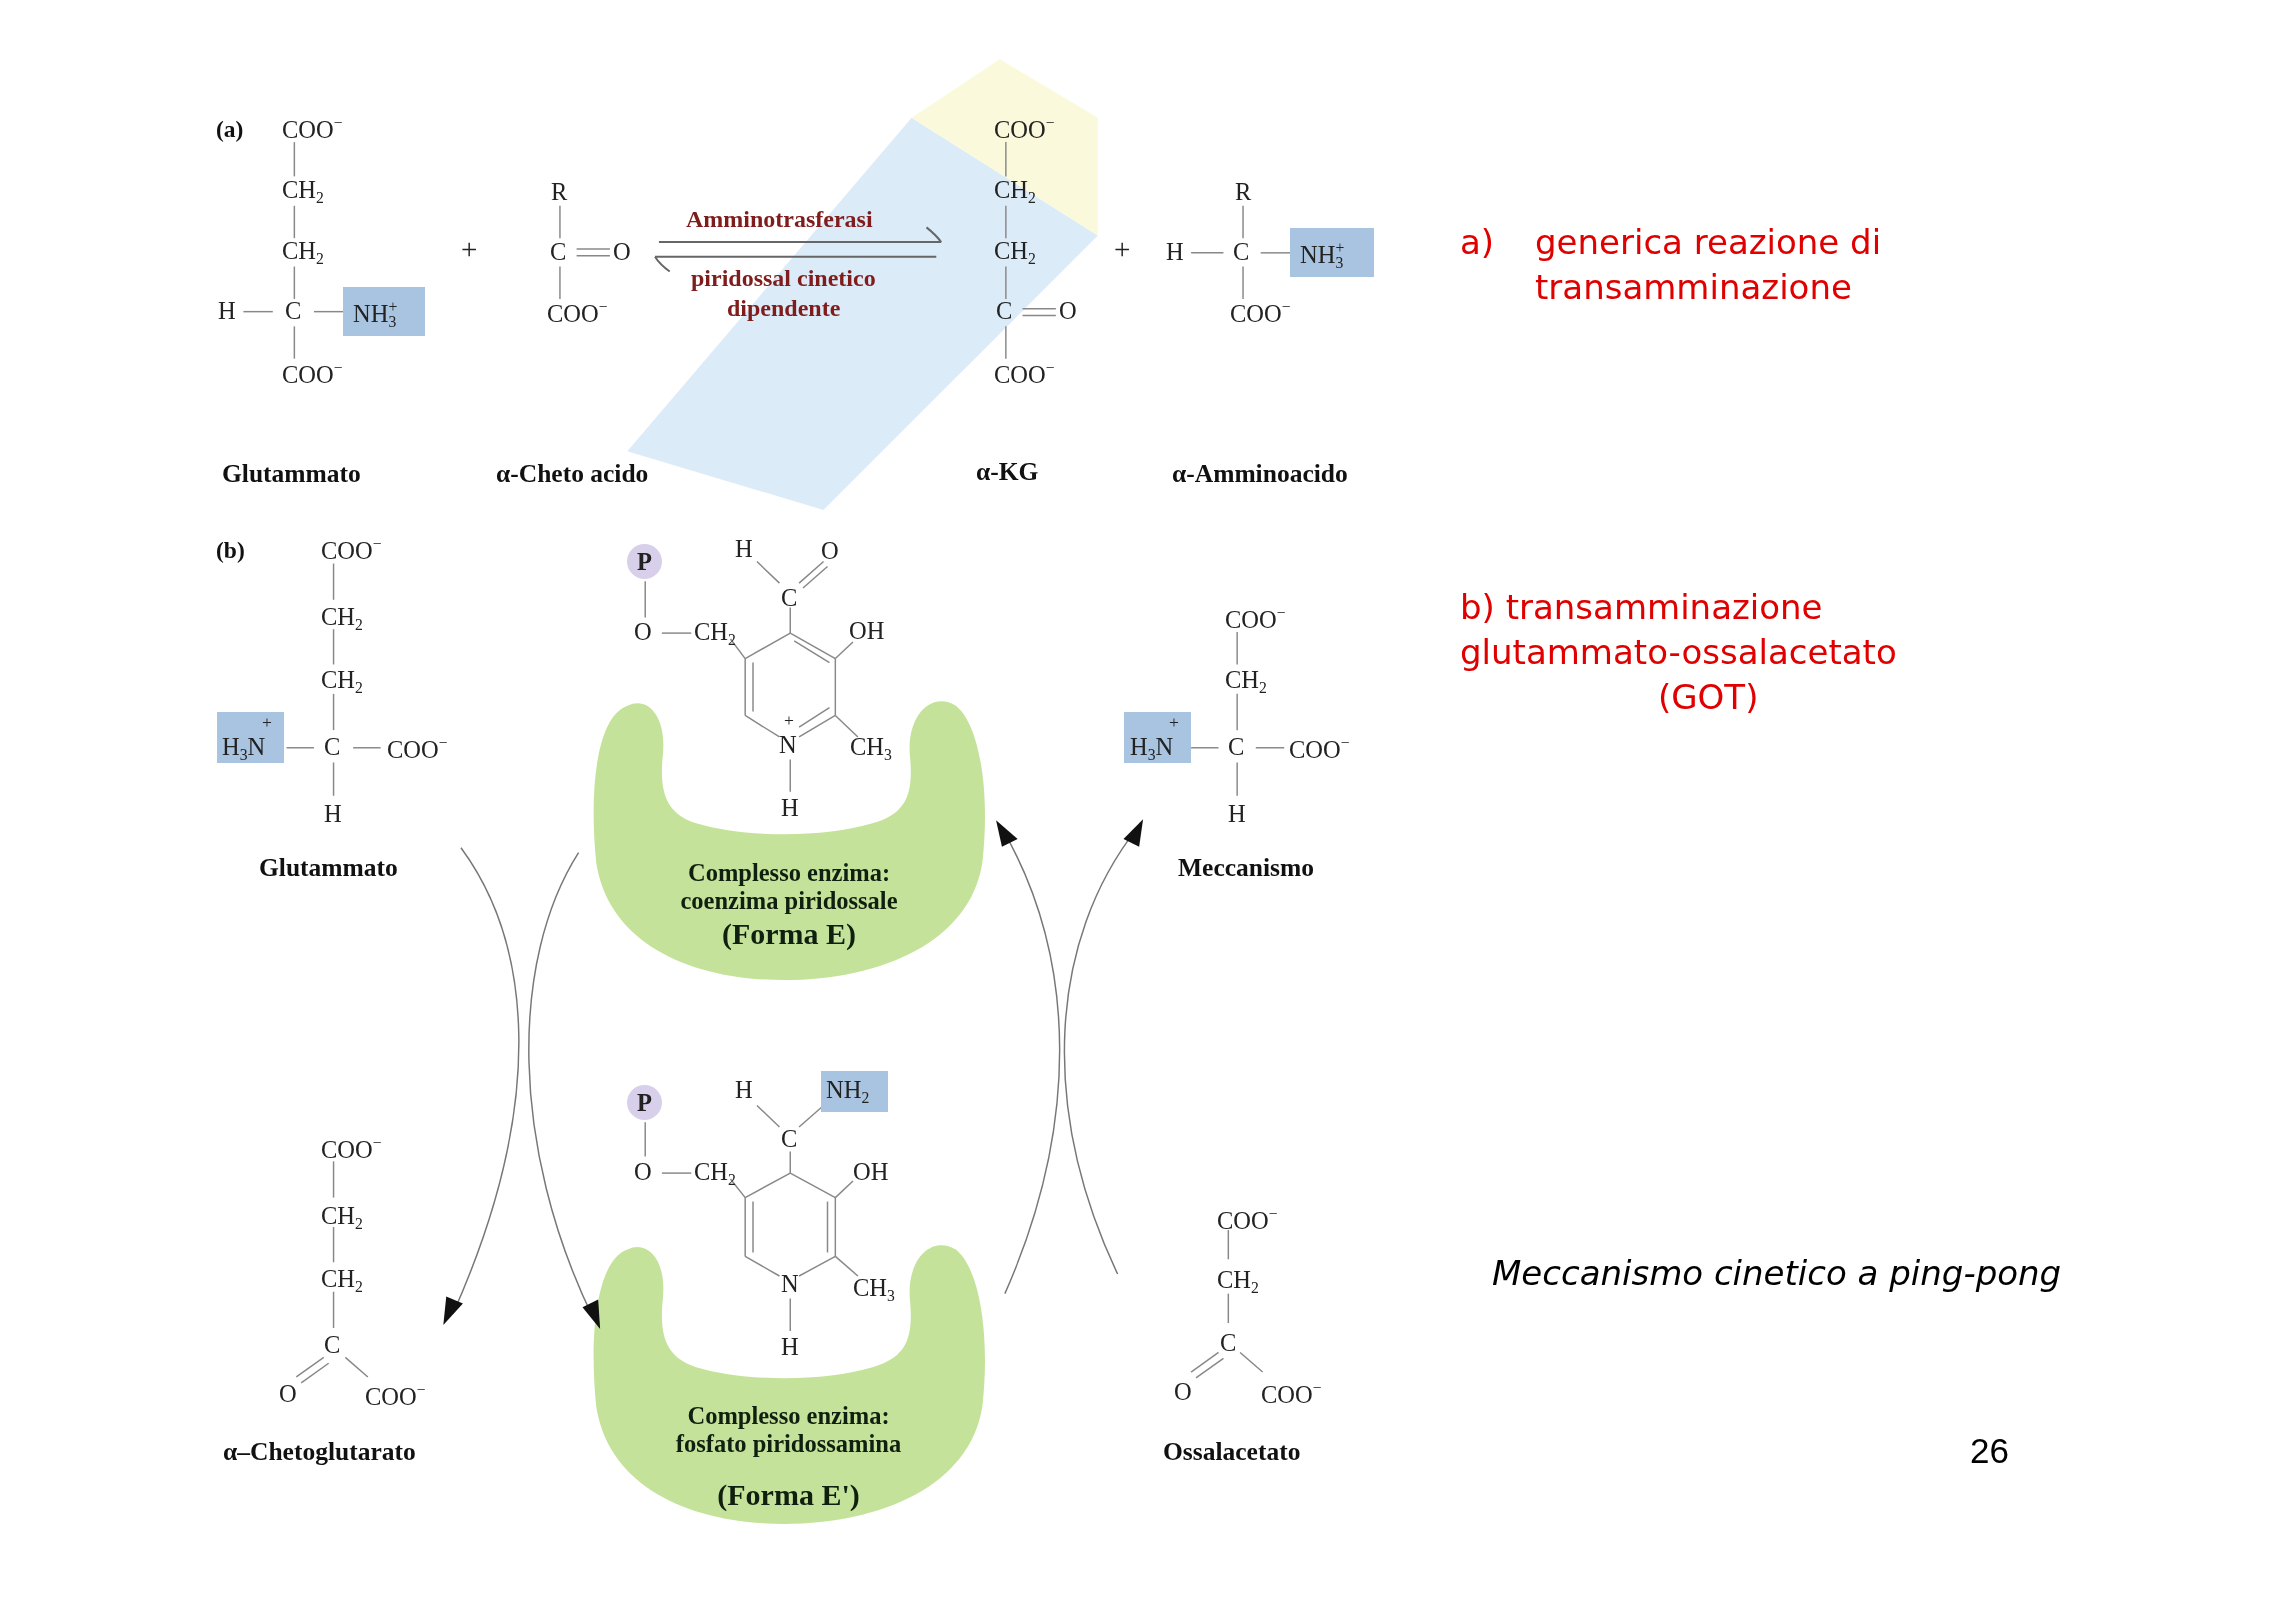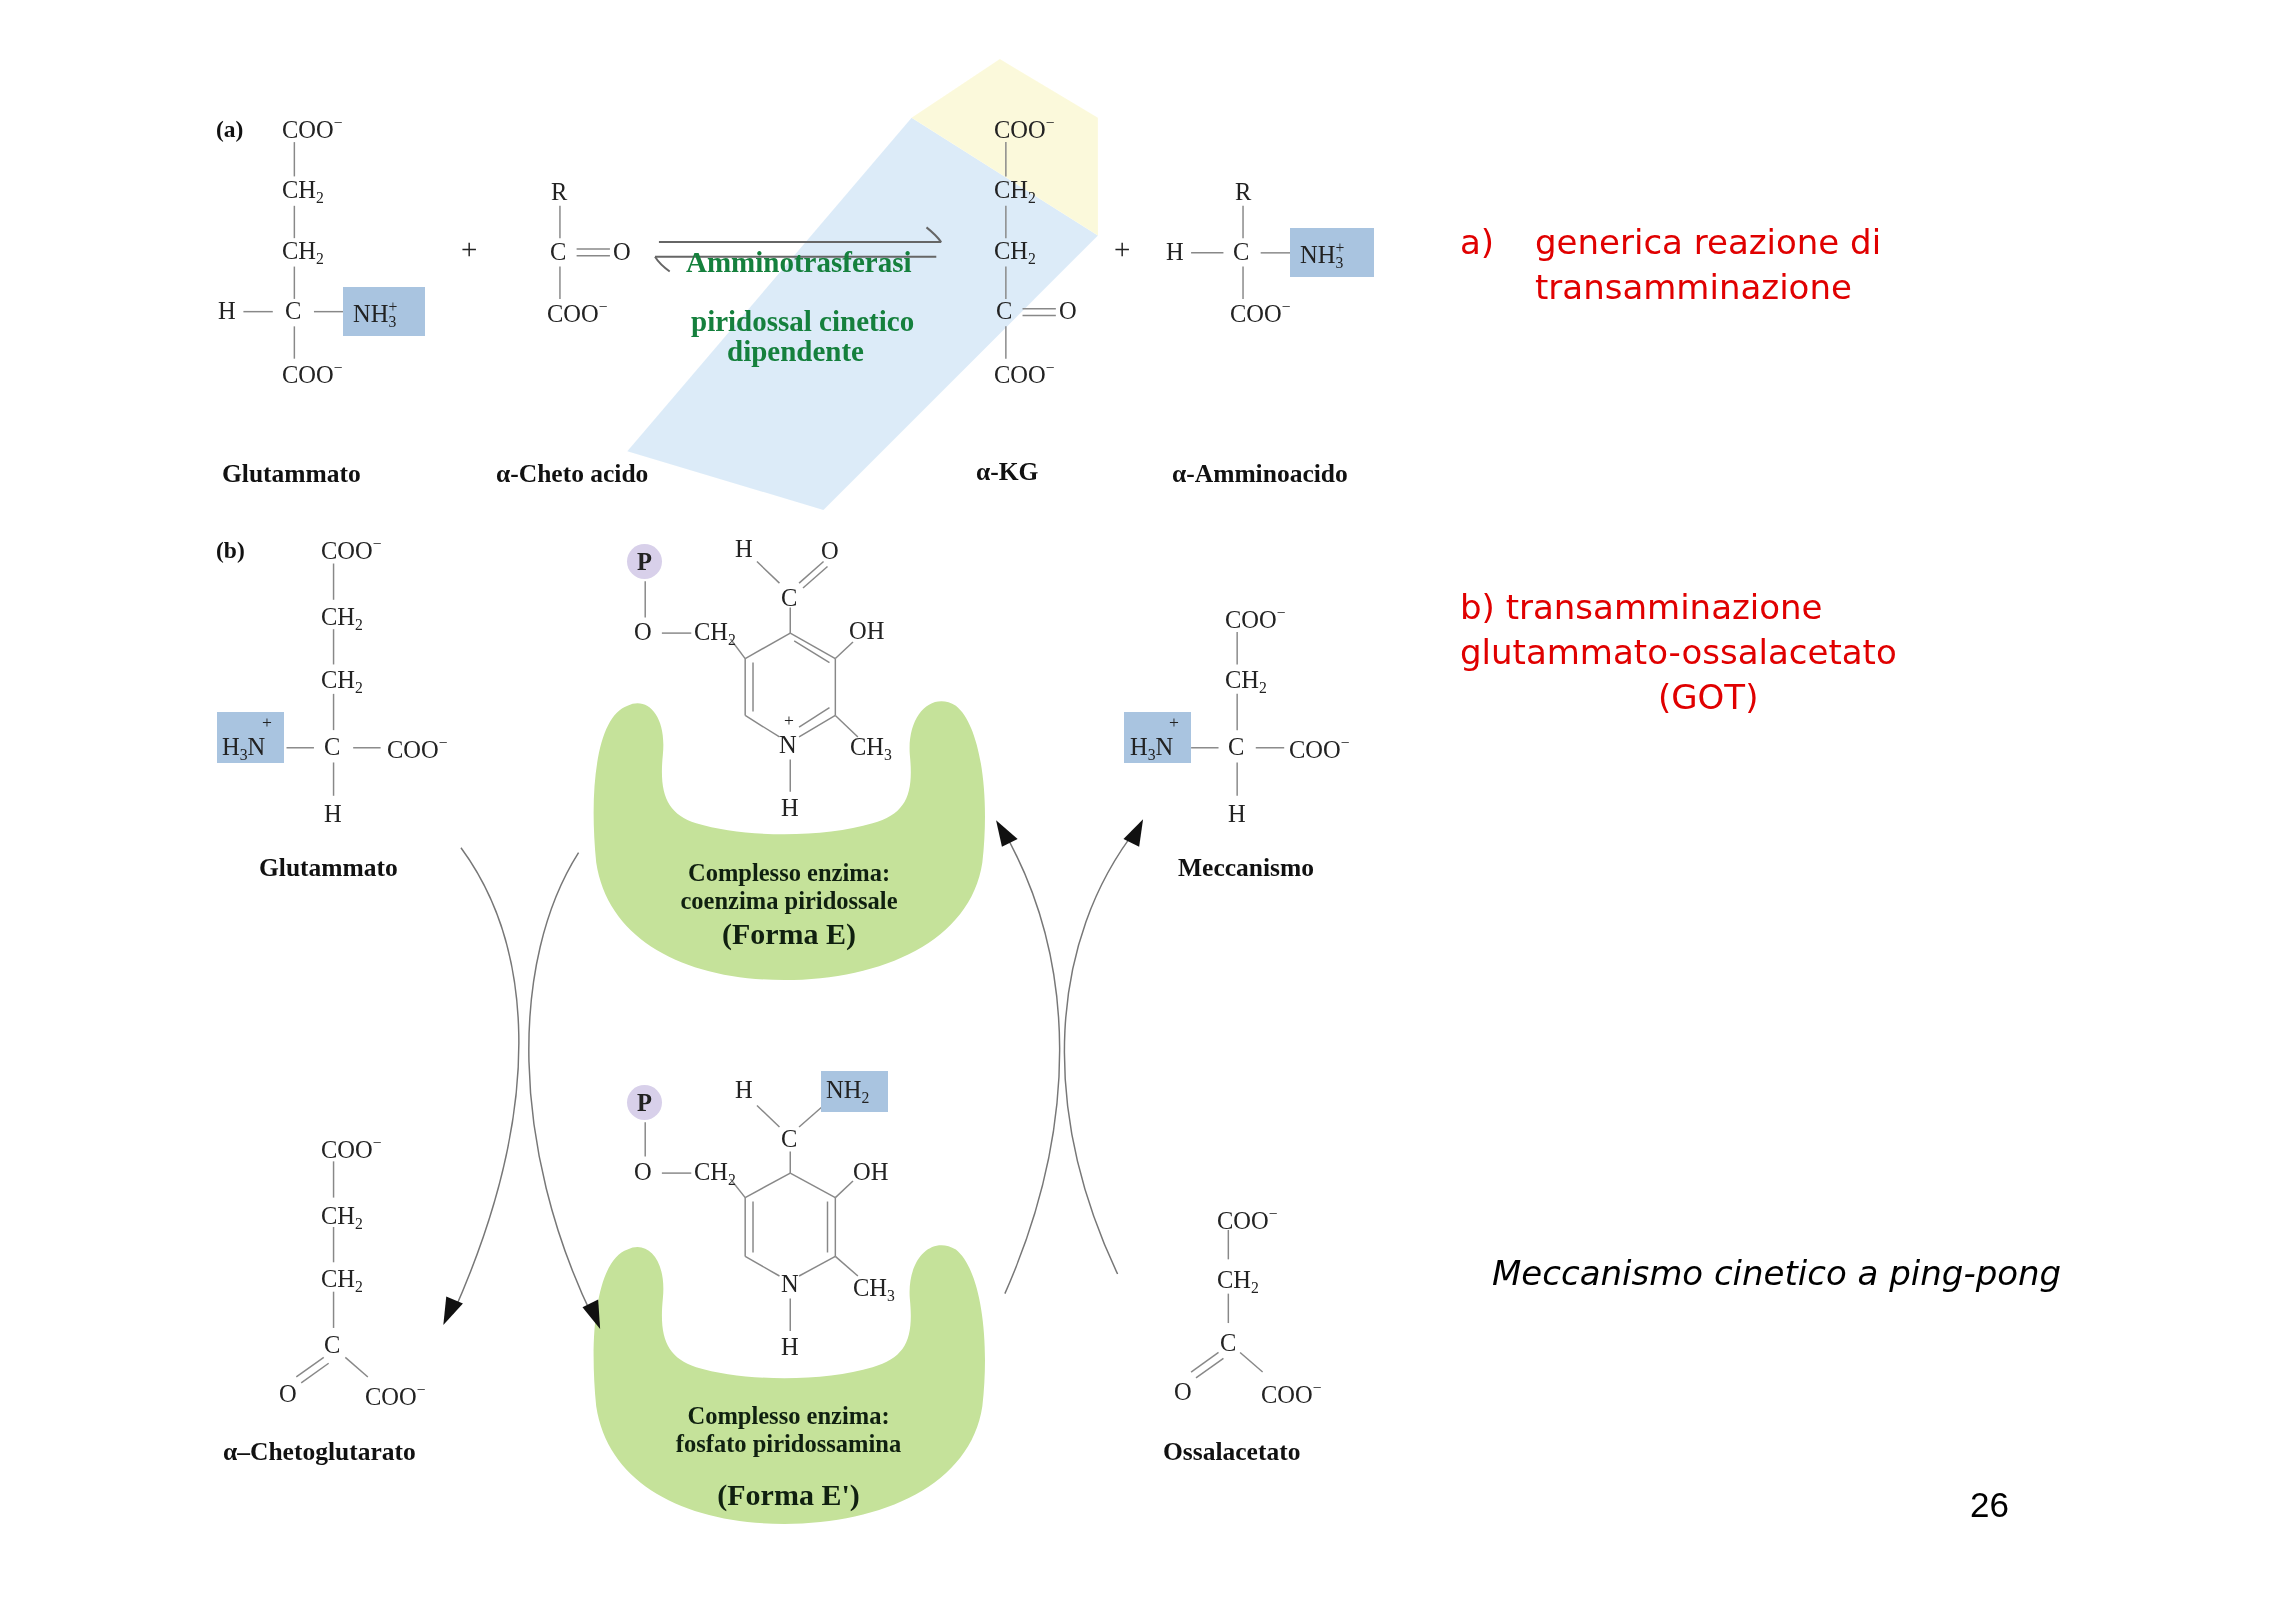--- a/index.html
+++ b/index.html
@@ -8,21 +8,21 @@
   .chem{font-family:"Liberation Serif","DejaVu Serif",serif;font-size:24.5px;color:#222;line-height:1;}
   .chem sub{font-size:15.7px;vertical-align:-4.9px;}
   .chem sup{font-size:15.7px;vertical-align:9.8px;}
   .lbl{font-family:"Liberation Serif","DejaVu Serif",serif;font-weight:bold;font-size:25.5px;color:#111;}
   .enzyme{font-family:"Liberation Serif","DejaVu Serif",serif;font-weight:bold;color:#102010;text-align:center;}
   .red{font-family:"DejaVu Sans","Liberation Sans",sans-serif;color:#e00000;font-size:34px;line-height:1.3;}
   .note{font-family:"DejaVu Sans","Liberation Sans",sans-serif;font-style:italic;color:#000;font-size:34px;}
   .page{font-family:"Liberation Sans",sans-serif;color:#000;font-size:35px;}
   .bluebox{position:absolute;background:#a9c4e0;}
   .pcircle{position:absolute;width:35px;height:35px;border-radius:50%;background:#d8d0ea;text-align:center;font-family:"Liberation Serif",serif;font-weight:bold;font-size:24.5px;line-height:35px;color:#222;}
-  .magenta{font-family:"Liberation Serif","DejaVu Serif",serif;font-weight:bold;color:#15803d;font-size:29px;text-align:center;margin-top:40px;}
+  .magenta{font-family:"Liberation Serif","DejaVu Serif",serif;font-weight:bold;color:#7f1d1d;font-size:24px;text-align:center;}
   svg{position:absolute;left:0;top:0;}
 </style>
 </head>
 <body>
 
 <div class="abs" style="left:588px;top:59px;width:510px;height:451px;opacity:0.35;">
   <svg width="510" height="451" viewBox="0 0 520 460">
     <polygon points="40,400 330,60 520,180 240,460" fill="#9cc7ec"></polygon>
     <polygon points="330,60 420,0 520,60 520,180" fill="#f6f09a"></polygon>
   </svg>
@@ -265,14 +265,14 @@
 <div class="abs red" style="left:1460px;top:220px;">a)</div>
 <div class="abs red" style="left:1535px;top:220px;">generica reazione di</div>
 <div class="abs red" style="left:1535px;top:265px;">transamminazione</div>
 
 <div class="abs red" style="left:1460px;top:585px;">b) transamminazione</div>
 <div class="abs red" style="left:1460px;top:630px;">glutammato-ossalacetato</div>
 <div class="abs red" style="left:1658px;top:675px;">(GOT)</div>
 
 <div class="abs note" style="left:1492px;top:1253px;">Meccanismo cinetico a ping-pong</div>
 
-<div class="abs page" style="left:1970px;top:1485px;">26</div>
+<div class="abs page" style="left:1970px;top:1431px;">26</div>
 
 
 </body></html>

